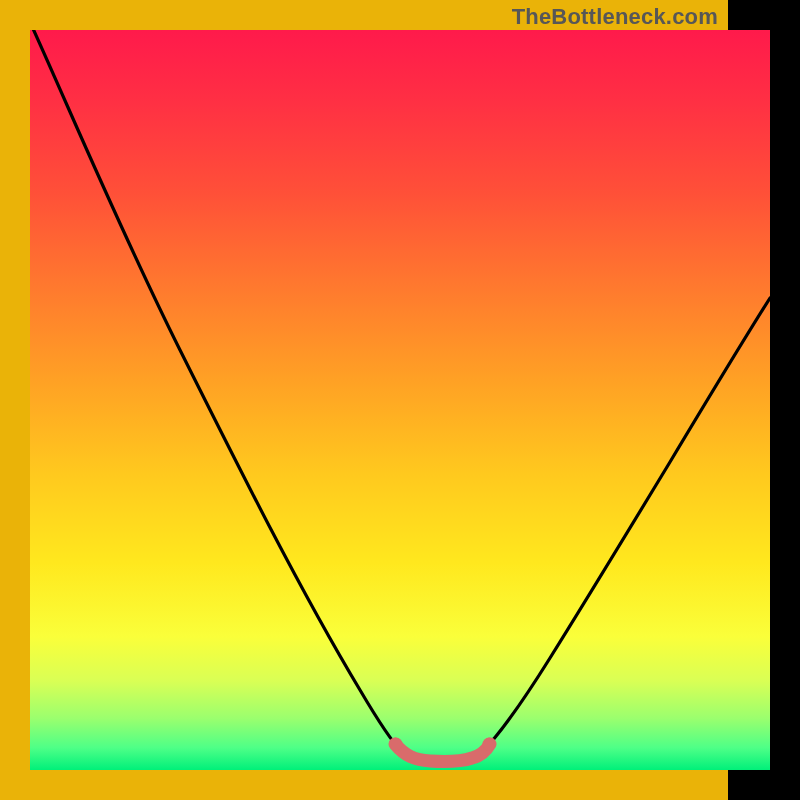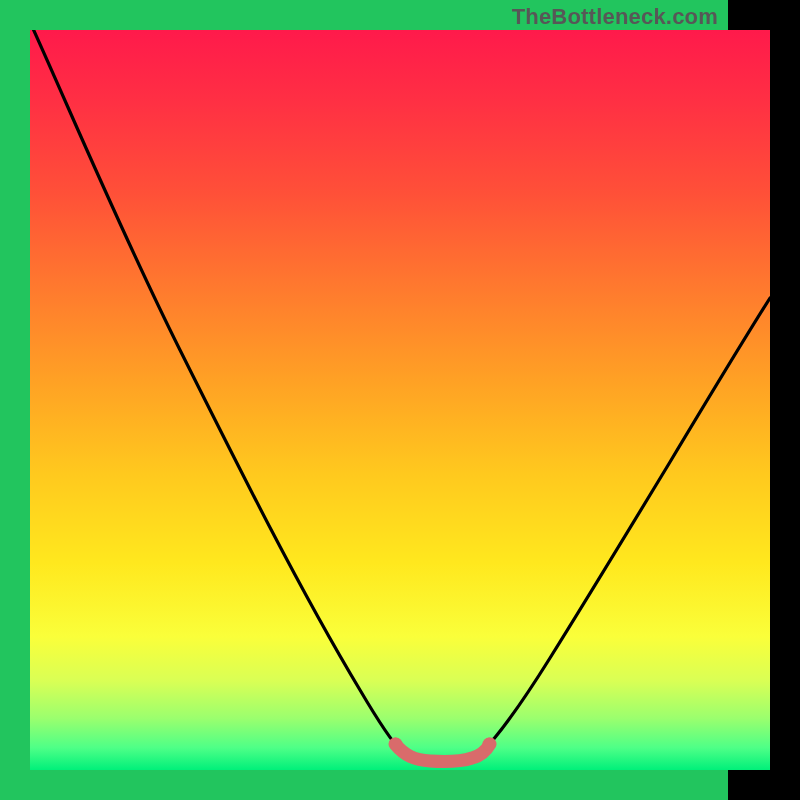--- a/index.html
+++ b/index.html
@@ -8,21 +8,21 @@
     width: 800px;
     height: 800px;
     background: #000;
     overflow: hidden;
     font-family: Arial, Helvetica, sans-serif;
   }
   .frame {
     position: relative;
     width: 728px;
     height: 800px;
-    background: #22c55e;
+    background: #eab308;
   }
   .watermark {
     position: absolute;
     top: 4px;
     right: 10px;
     font-size: 22px;
     font-weight: 600;
     color: #575757;
     letter-spacing: 0.2px;
     z-index: 10;

